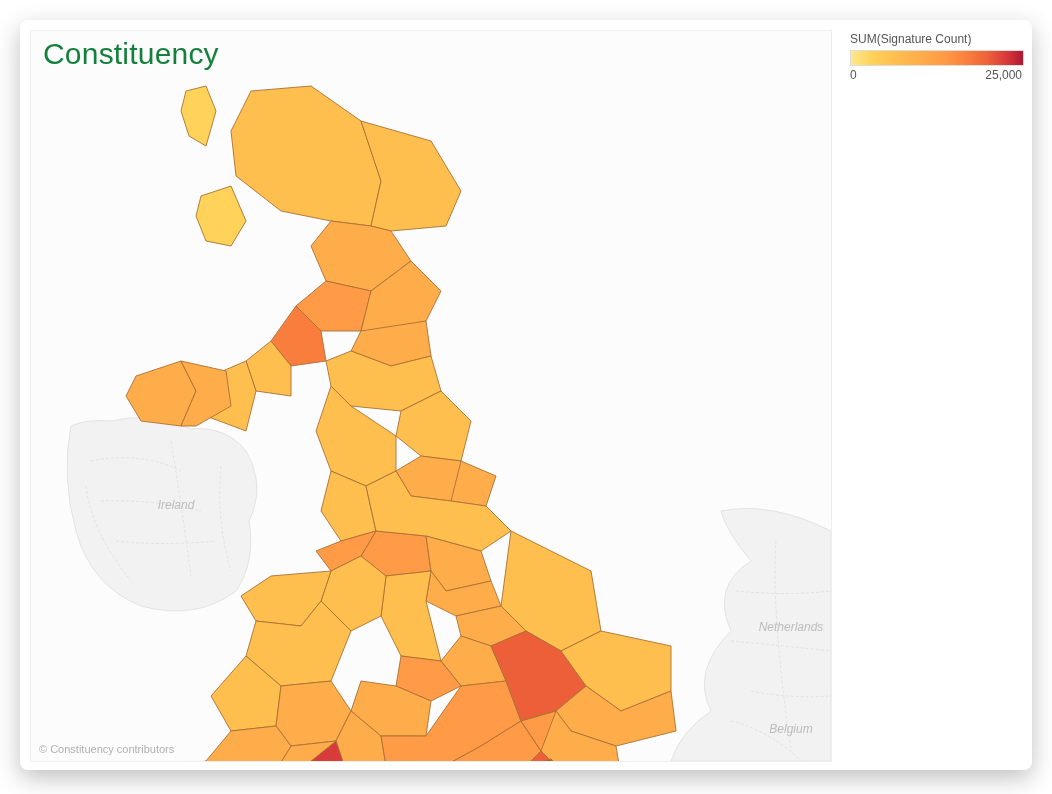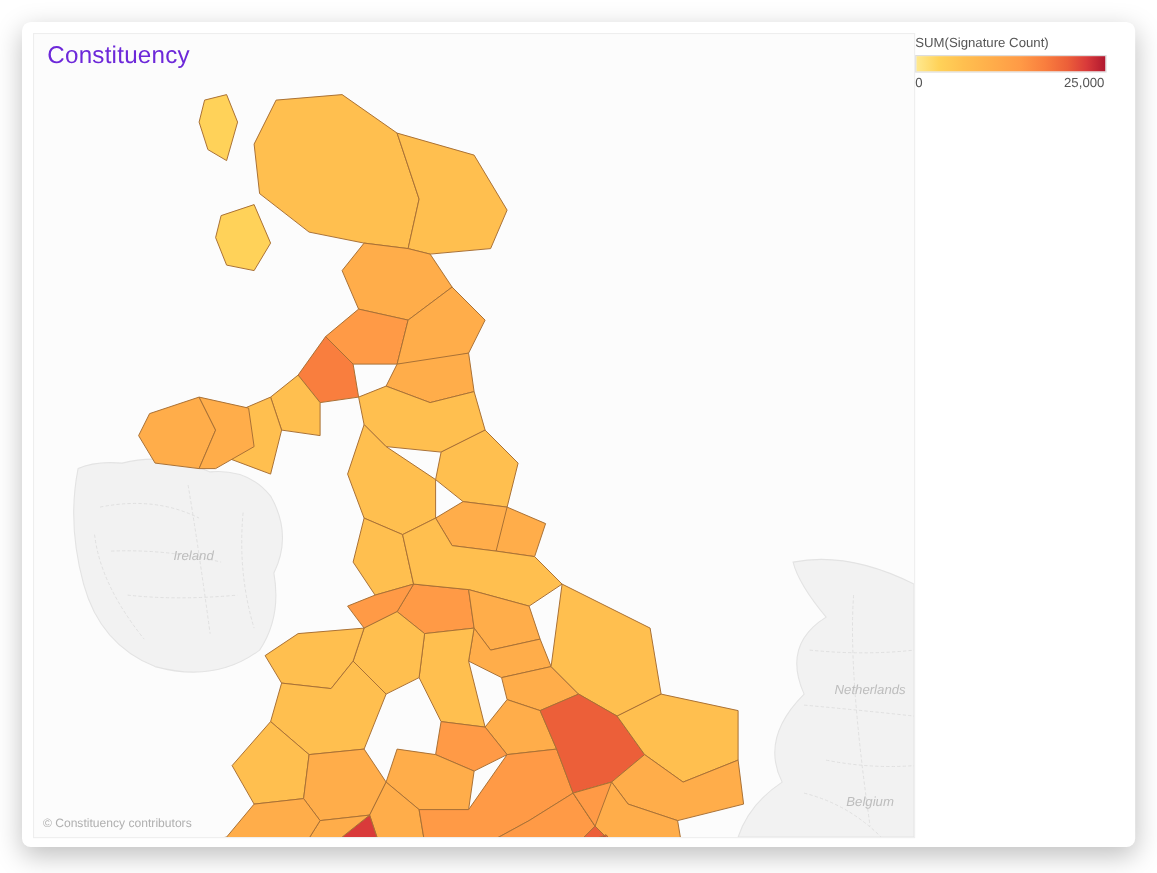--- a/index.html
+++ b/index.html
@@ -28,23 +28,23 @@
     top: 10px;
     width: 800px;
     height: 730px;
     background: #fcfcfc;
     border: 1px solid #eee;
   }
   .map-title {
     position: absolute;
     left: 12px;
     top: 6px;
-    font-size: 22px;
+    font-size: 30px;
     font-weight: 300;
-    color: #6d28d9;
+    color: #15803d;
     letter-spacing: 0.2px;
   }
   .map-svg {
     position: absolute;
     left: 0;
     top: 0;
     width: 100%;
     height: 100%;
   }
   .ctry-label {
@@ -55,21 +55,21 @@
   .attribution {
     position: absolute;
     left: 8px;
     bottom: 6px;
     font-size: 11px;
     color: #b0b0b0;
   }
   
   .legend {
     position: absolute;
-    right: 28px;
+    right: 10px;
     top: 12px;
     width: 172px;
   }
   .legend-title {
     font-size: 12px;
     color: #555;
     margin-bottom: 4px;
   }
   .legend-bar {
     width: 172px;

